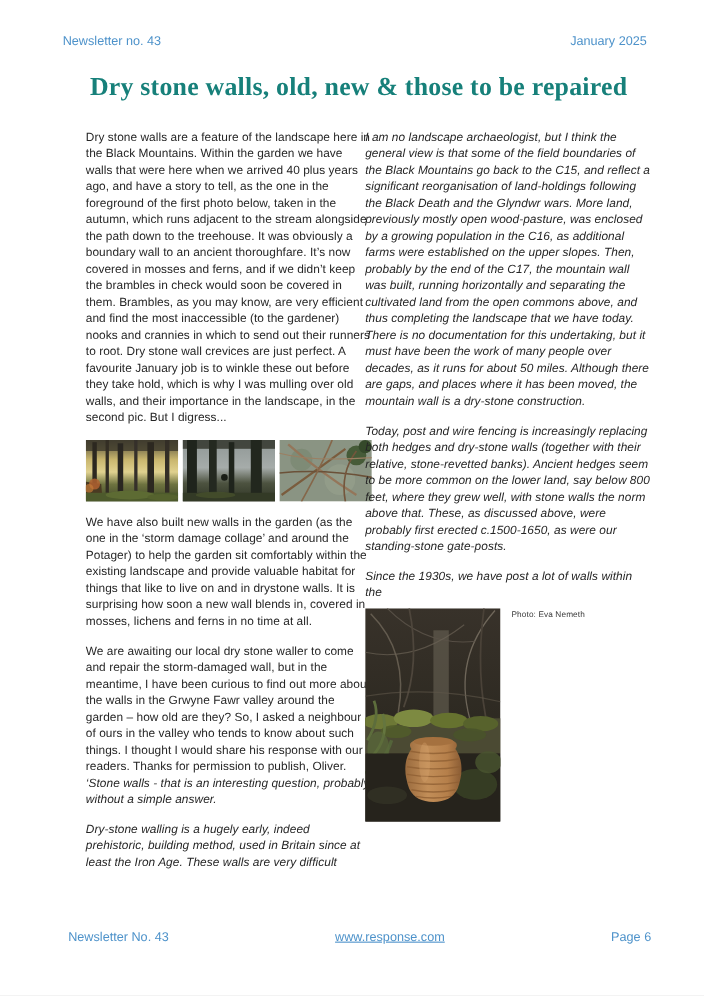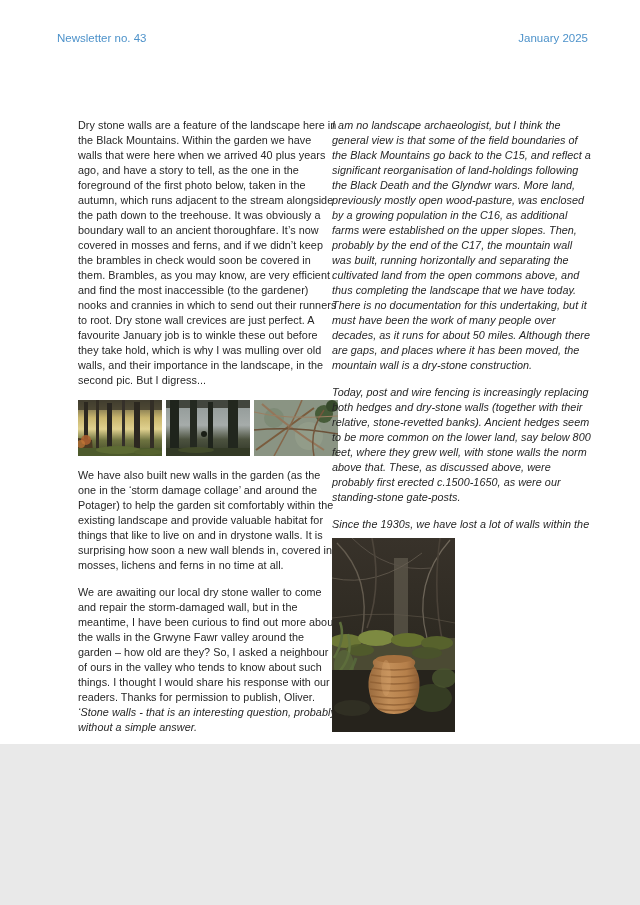--- a/index.html
+++ b/index.html
@@ -1,17 +1,17 @@
 <!DOCTYPE html>
 <html><head>
 <meta charset="utf-8">
 <style>
   html,body{margin:0;padding:0;background:#e9e9e9;}
   .page{
-    position:relative;width:640px;height:744px;background:#ffffff;
+    position:relative;width:640px;height:905px;background:#ffffff;
     font-family:"Liberation Sans",sans-serif;color:#262626;overflow:hidden;
     margin:0 auto;box-sizing:border-box;
   }
   .hdr{
     position:absolute;top:32px;left:57px;right:52px;
     display:flex;justify-content:space-between;
     color:#4d92ca;font-size:11.5px;
   }
   .title{
     position:absolute;top:66px;left:34px;right:22px;
@@ -43,20 +43,21 @@
 </head>
 <body>
 
 <div class="page">
 
   <div class="hdr">
     <span>Newsletter no. 43</span>
     <span>January 2025</span>
   </div>
 
+  <div class="title">Dry stone walls, old, new &amp; those to be repaired</div>
 
   <div class="col col-left">
     <p>Dry stone walls are a feature of the landscape here in the Black Mountains.  Within the garden we have walls that were here when we arrived 40 plus years ago, and have a story to tell, as the one in the foreground of the first photo below, taken in the autumn, which runs adjacent to the stream alongside the path down to the treehouse.  It was obviously a boundary wall to an ancient thoroughfare.  It’s now covered in mosses and ferns, and if we didn’t keep the brambles in check would soon be covered in them.  Brambles, as you may know, are very efficient and find the most inaccessible (to the gardener) nooks and crannies in which to send out their runners to root.  Dry stone wall crevices are just perfect. A favourite January job is to winkle these out before they take hold, which is why I was mulling over old walls, and their importance in the landscape, in the second pic.  But I digress...</p>
 
     <div class="photo-strip">
 
       <svg width="84" height="56" viewBox="0 0 84 56">
         <defs>
           <linearGradient id="g1" x1="0" y1="0" x2="0" y2="1">
             <stop offset="0" stop-color="#4e4a3a"></stop>
@@ -116,26 +117,27 @@
         <path d="M0 12 Q30 20 84 16" stroke="#9b7f62" stroke-width="1" fill="none"></path>
       </svg>
     </div>
 
     <p>We have also built new walls in the garden (as the one in the ‘storm damage collage’ and around the Potager) to help the garden sit comfortably within the existing landscape and provide valuable habitat for things that like to live on and in drystone walls.  It is surprising how soon a new wall blends in, covered in mosses, lichens and ferns in no time at all.</p>
 
     <p>
       <span>We are awaiting our local dry stone waller to come and repair the storm-damaged wall, but in the meantime, I have been curious to find out more about the walls in the Grwyne Fawr valley around the garden – how old are they?  So, I asked a neighbour of ours in the valley who tends to know about such things.  I thought I would share his response with our readers. Thanks for permission to publish, Oliver. </span><span class="ital">‘Stone walls - that is an interesting question, probably without a simple answer.</span>
     </p>
 
+    <p class="ital">Dry-stone walling is a hugely early, indeed prehistoric, building method, used in Britain since at least the Iron Age. These walls are very difficult</p>
   </div>
 
   <div class="col col-right">
     <p class="ital">I am no landscape archaeologist, but I think the general view is that some of the field boundaries of the Black Mountains go back to the C15, and reflect a significant reorganisation of land-holdings following the Black Death and the Glyndwr wars. More land, previously mostly open wood-pasture, was enclosed by a growing population in the C16, as additional farms were established on the upper slopes. Then, probably by the end of the C17, the mountain wall was built, running horizontally and separating the cultivated land from the open commons above, and thus completing the landscape that we have today. There is no documentation for this undertaking, but it must have been the work of many people over decades, as it runs for about 50 miles. Although there are gaps, and places where it has been moved, the mountain wall is a dry-stone construction.</p>
     <p class="ital">Today, post and wire fencing is increasingly replacing both hedges and dry-stone walls (together with their relative, stone-revetted banks). Ancient hedges seem to be more common on the lower land, say below 800 feet, where they grew well, with stone walls the norm above that. These, as discussed above, were probably first erected c.1500-1650, as were our standing-stone gate-posts.</p>
-    <p class="ital" style="margin-bottom:4px;">Since the 1930s, we have lost a lot of walls within the</p>
+    <p class="ital" style="margin-bottom:4px;">Since the 1930s, we have post a lot of walls within the</p>
 
     <div class="clearfix">
 
       <svg class="wall-photo" width="123" height="194" viewBox="0 0 123 194">
         <defs>
           <linearGradient id="g3" x1="0" y1="0" x2="0" y2="1">
             <stop offset="0" stop-color="#38322a"></stop>
               <stop offset="0.5" stop-color="#2e2a22"></stop>
             <stop offset="0.62" stop-color="#3a3526"></stop>
               <stop offset="1" stop-color="#201d18"></stop>
@@ -182,20 +184,21 @@
           <path d="M39 137 Q62 141 85 137" fill="none"></path>
           <path d="M38 144 Q62 148 86 144" fill="none"></path>
           <path d="M38 151 Q62 155 86 151" fill="none"></path>
           <path d="M39 158 Q62 162 85 158" fill="none"></path>
           <path d="M42 165 Q62 169 82 165" fill="none"></path>
           <path d="M46 171 Q62 174 78 171" fill="none"></path>
         </g>
         <ellipse cx="54" cy="140" rx="5" ry="18" fill="#d7a36c" opacity="0.35"></ellipse>
       </svg>
 
+      <div class="caption">Photo: Eva Nemeth</div>
     </div>
   </div>
 
   <div class="ftr">
     <span>Newsletter No. 43</span>
     <a>www.response.com</a>
     <span>Page 6</span>
   </div>
 
 </div>

